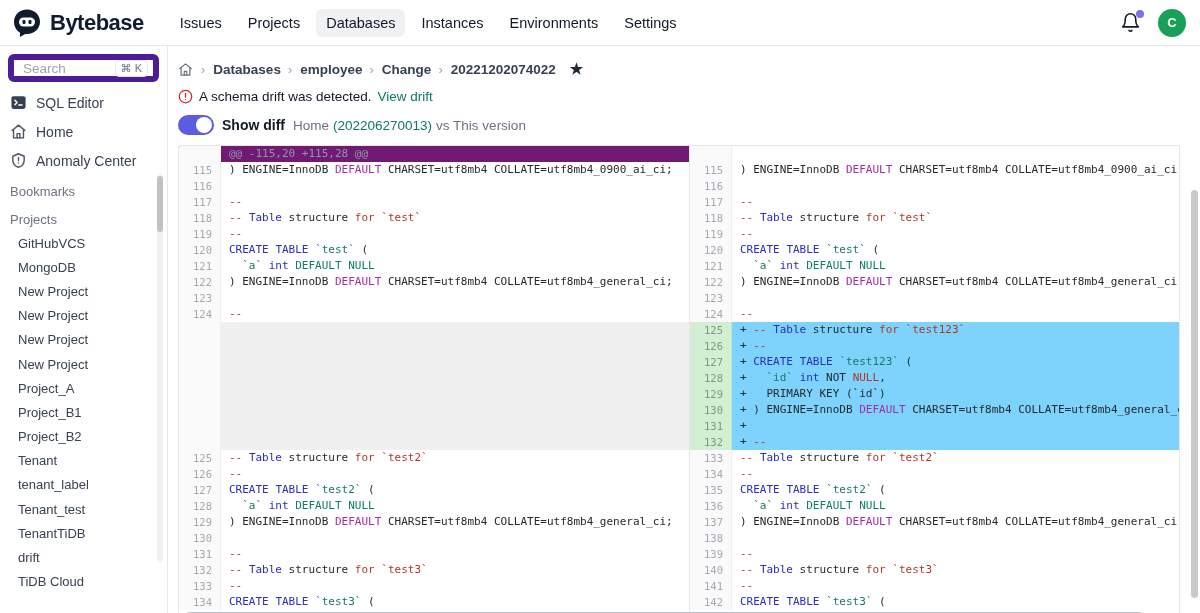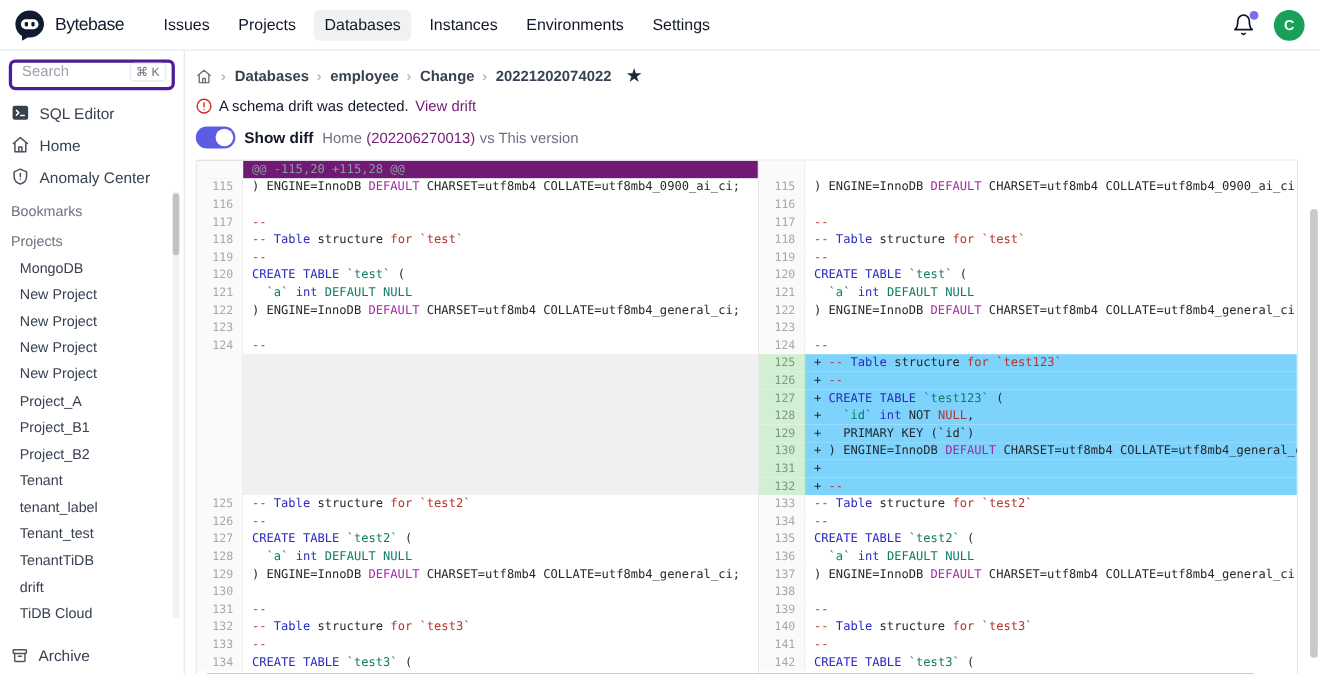--- a/index.html
+++ b/index.html
@@ -3,40 +3,40 @@
 <meta charset="utf-8">
 <style>
   * { margin:0; padding:0; box-sizing:border-box; }
   html,body { width:1200px; height:613px; overflow:hidden; background:#fff;
     font-family:"Liberation Sans", sans-serif; color:#1f2937; }
 
   
   .topbar { height:46px; display:flex; align-items:center; padding:0 14px 0 12px;
     border-bottom:1px solid #e5e7eb; background:#fff; }
   .brand { display:flex; align-items:center; gap:8px; }
-  .brand-name { font-size:16px; font-weight:400; color:#111b2e; letter-spacing:-0.5px; }
+  .brand-name { font-size:22px; font-weight:700; color:#111b2e; letter-spacing:-0.5px; }
   .primary-nav { display:flex; align-items:flex-end; gap:6px; margin-left:26px; }
   .nav-link { font-size:14.5px; color:#111827; padding:6px 10px; border-radius:6px; cursor:pointer; }
   .nav-link.active { background:#f0f1f3; }
   .topbar-right { margin-left:auto; display:flex; align-items:center; gap:16px; }
   .bell-wrap { position:relative; width:22px; height:22px; }
   .bell-badge { position:absolute; top:-2px; right:-2px; width:8px; height:8px;
     border-radius:50%; background:#7a6ff0; }
   .avatar { width:28px; height:28px; border-radius:50%; background:#18a058; color:#fff;
     display:flex; align-items:center; justify-content:center; font-size:13px; font-weight:600; }
 
   
   .shell { display:flex; height:567px; }
   .sidebar { width:168px; border-right:1px solid #e5e7eb; position:relative;
     display:flex; flex-direction:column; overflow:hidden; }
   .main { flex:1; position:relative; padding:12px 20px 0 10px; overflow:hidden; }
 
   
-  .searchbox { margin:8px 8px 6px 8px; height:28px; border:3px solid #4c1d95; border-radius:6px;
-    display:flex; align-items:flex-start; padding:0 5px 0 9px; gap:4px; }
+  .searchbox { margin:8px 8px 6px 8px; height:28px; border:6px solid #4c1d95; border-radius:6px;
+    display:flex; align-items:center; padding:0 5px 0 9px; gap:4px; }
   .search-ph { color:#9ca3af; font-size:13.5px; flex:1; }
   .kbd { font-size:11px; color:#6b7280; border:1px solid #e5e7eb; border-radius:4px;
     padding:1px 5px; background:#fff; white-space:nowrap; }
   .side-item { display:flex; align-items:center; gap:9px; padding:6px 10px; font-size:14px;
     color:#374151; cursor:pointer; }
   .side-item svg { flex:0 0 auto; }
   .section-label { padding:9px 10px 4px 10px; font-size:13px; color:#6b7280; }
   .proj-item { padding:4.6px 10px 4.6px 18px; font-size:13px; color:#374151; cursor:pointer; }
   .archive-item { margin-top:12px; }
   .side-scroll-track { position:absolute; right:4px; top:128px; width:6px; height:388px;
@@ -44,21 +44,21 @@
   .side-scroll-thumb { position:absolute; right:4px; top:130px; width:6px; height:56px;
     background:#c2c2c2; border-radius:3px; }
 
   
   .breadcrumb { display:flex; align-items:center; gap:8px; font-size:13.5px; font-weight:600;
     color:#374151; height:22px; }
   .crumb-sep { color:#9ca3af; font-weight:400; font-size:13px; }
   .crumb-star { color:#1f2937; font-size:15px; margin-left:2px; cursor:pointer; }
   .alert-row { display:flex; align-items:center; gap:6px; margin-top:7px; height:18px; }
   .alert-text { font-size:13.5px; color:#111827; font-weight:500; }
-  .link { color:#701a75; cursor:pointer; font-size:13.5px; }
+  .link { color:#0f766e; cursor:pointer; font-size:13.5px; }
   .toggle-row { display:flex; align-items:center; gap:8px; margin-top:9px; height:22px; }
   .toggle { width:36px; height:20px; border-radius:10px; background:#5b5ce2; position:relative; cursor:pointer; }
   .toggle-knob { position:absolute; top:2px; right:2px; width:16px; height:16px;
     border-radius:50%; background:#fff; }
   .toggle-label { font-size:14px; font-weight:700; color:#111827; }
   .muted { color:#6b7280; font-size:13.5px; }
 
   
   .diff-wrap { margin-top:9px; border:1px solid #e5e7eb; border-radius:2px; height:478px;
     position:relative; overflow:hidden; display:flex; background:#fff; }
@@ -150,20 +150,21 @@
         <path d="M12 8v4"></path>
           <path d="M12 15.5h.01"></path>
       </svg>
       <span>Anomaly Center</span>
     </div>
 
     <div class="section-label">Bookmarks</div>
     <div class="section-label">Projects</div>
 
     <div id="project-list">
+        <div class="proj-item">GitHubVCS</div>
         <div class="proj-item">MongoDB</div>
         <div class="proj-item">New Project</div>
         <div class="proj-item">New Project</div>
         <div class="proj-item">New Project</div>
         <div class="proj-item">New Project</div>
         <div class="proj-item">Project_A</div>
         <div class="proj-item">Project_B1</div>
         <div class="proj-item">Project_B2</div>
         <div class="proj-item">Tenant</div>
         <div class="proj-item">tenant_label</div>

